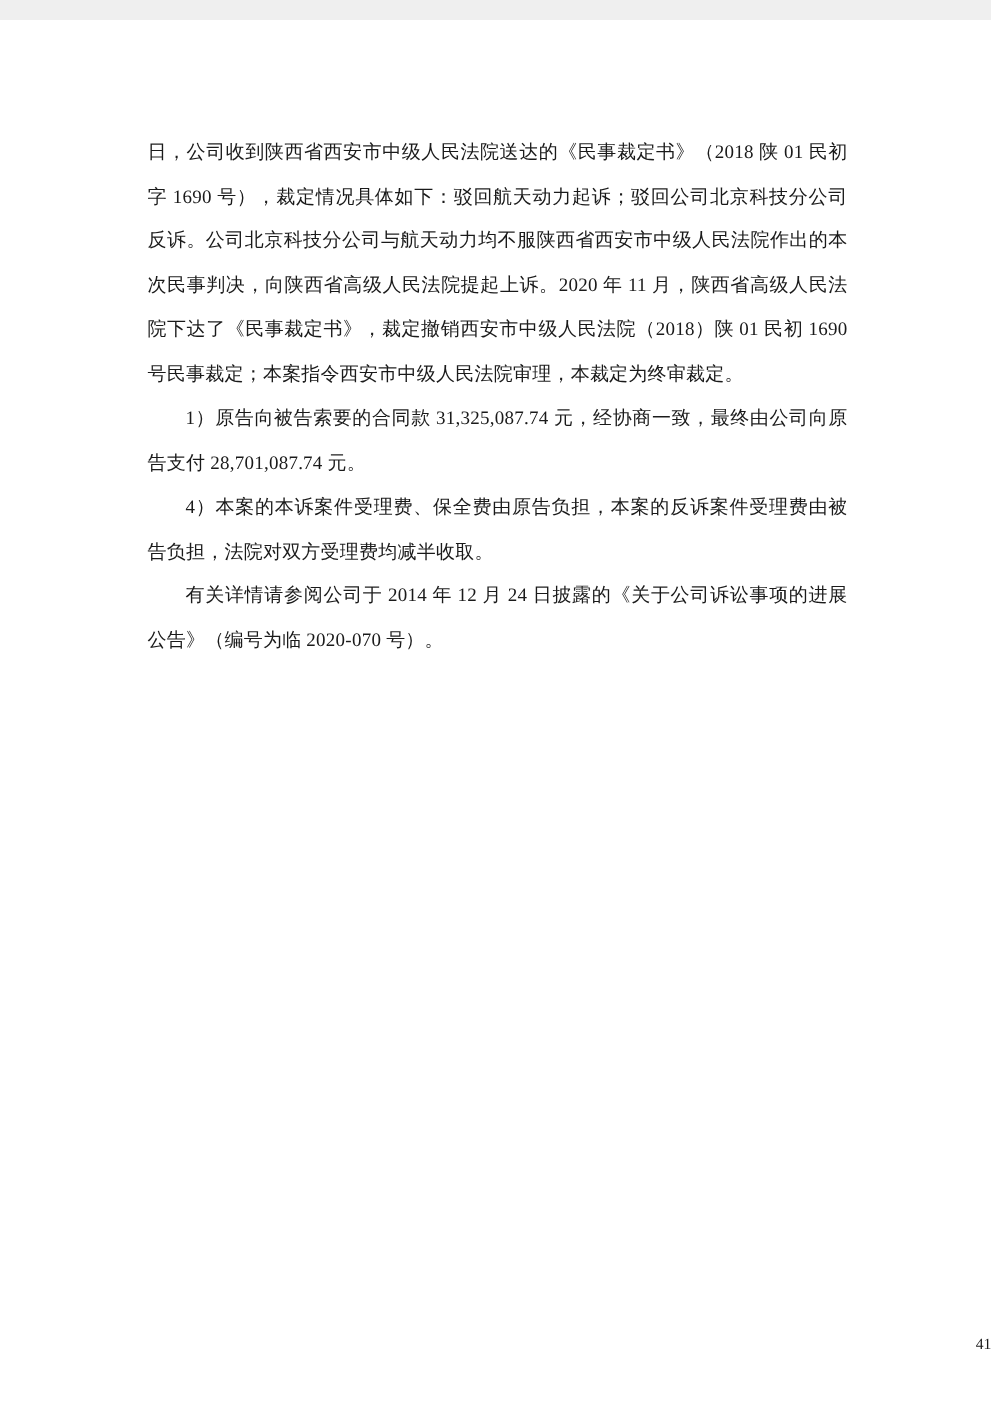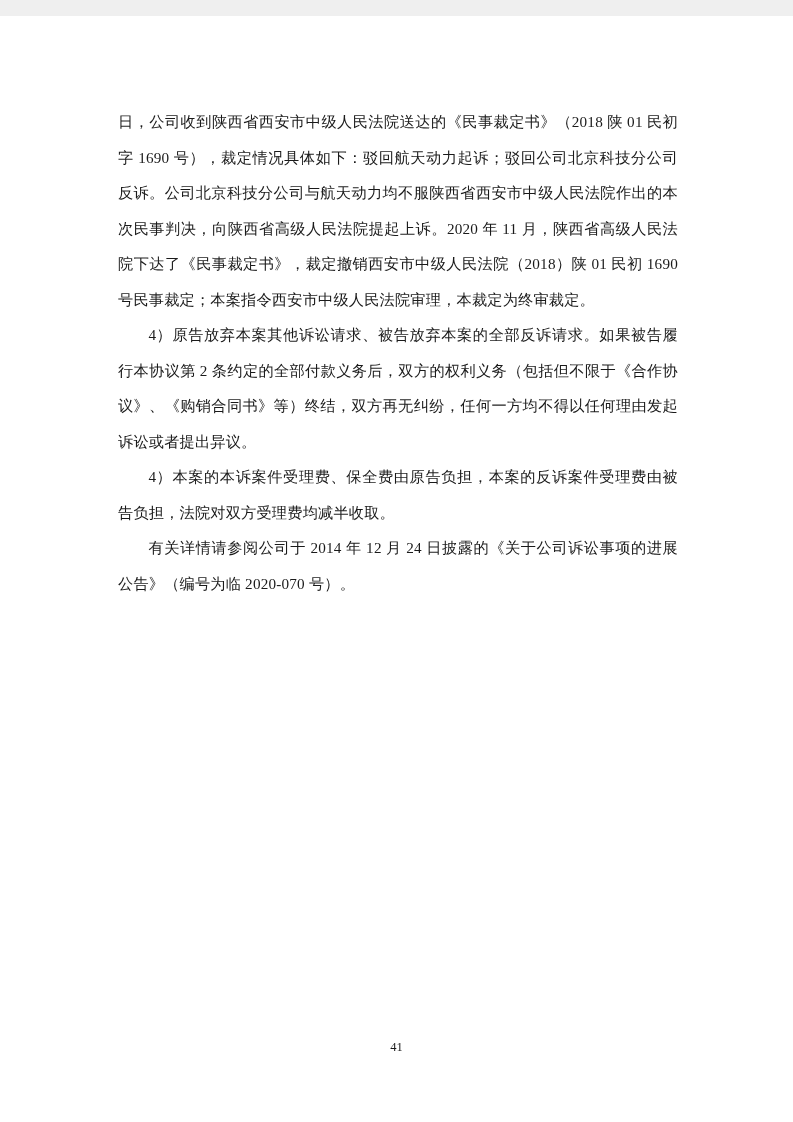--- a/index.html
+++ b/index.html
@@ -34,31 +34,31 @@
     text-justify: inter-ideograph;
     letter-spacing: 0.2px;
   }
   .indent {
     text-indent: 2em;
   }
   .page-number {
     position: absolute;
     left: 0;
     right: 0;
-    top: 1024px;
-    text-align: center;
+    top: 1052px;
+    text-align: right;
     font-size: 12.5px;
     color: #1a1a1a;
     font-family: "Liberation Serif", "DejaVu Serif", serif;
   }
 </style>
 </head>
 <body>
 
 <div class="page">
   <div class="content">
     <p class="para">日，公司收到陕西省西安市中级人民法院送达的《民事裁定书》（2018 陕 01 民初字 1690 号），裁定情况具体如下：驳回航天动力起诉；驳回公司北京科技分公司反诉。公司北京科技分公司与航天动力均不服陕西省西安市中级人民法院作出的本次民事判决，向陕西省高级人民法院提起上诉。2020 年 11 月，陕西省高级人民法院下达了《民事裁定书》，裁定撤销西安市中级人民法院（2018）陕 01 民初 1690 号民事裁定；本案指令西安市中级人民法院审理，本裁定为终审裁定。</p>
-    <p class="para indent">4）原告放弃本案其他诉讼请求、被告放弃本案的全部反诉请求。如果被告履行本协议第 2 条约定的全部付款义务后，双方的权利义务（包括但不限于《合作协议》、《购销合同书》等）终结，双方再无纠纷，任何一方均不得以任何理由发起诉讼或者提出异议。</p>
+    <p class="para indent">1）原告向被告索要的合同款 31,325,087.74 元，经协商一致，最终由公司向原告支付 28,701,087.74 元。</p>
     <p class="para indent">4）本案的本诉案件受理费、保全费由原告负担，本案的反诉案件受理费由被告负担，法院对双方受理费均减半收取。</p>
     <p class="para indent">有关详情请参阅公司于 2014 年 12 月 24 日披露的《关于公司诉讼事项的进展公告》（编号为临 2020-070 号）。</p>
   </div>
   <div class="page-number">41</div>
 </div>
 
 </body></html>

